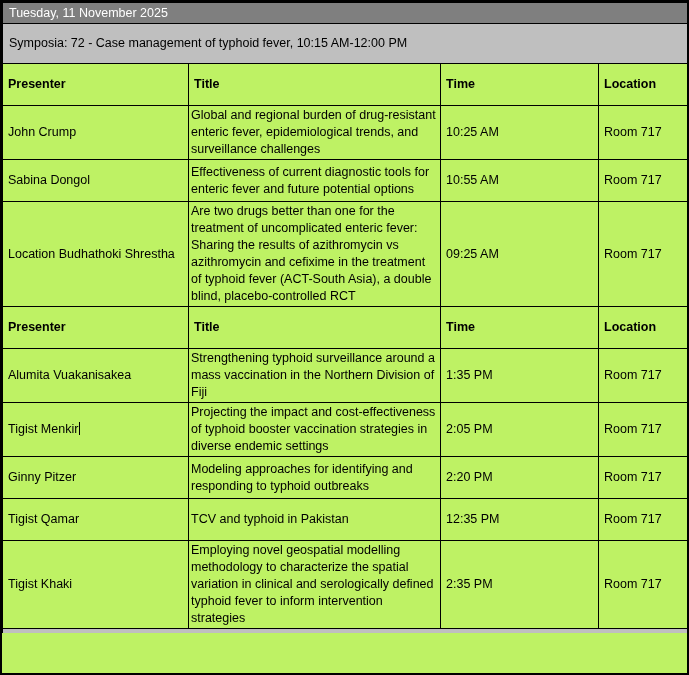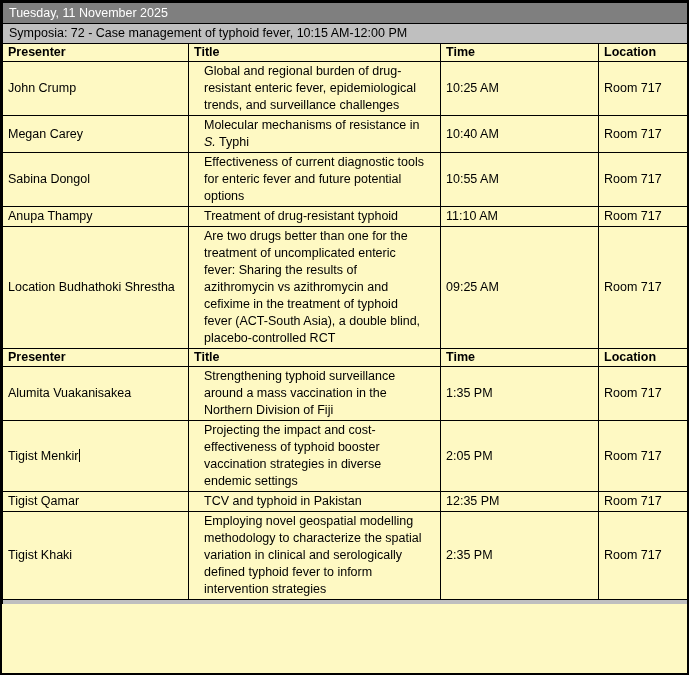--- a/index.html
+++ b/index.html
@@ -7,58 +7,58 @@
     padding: 0;
     background: #ffffff;
     font-family: "Liberation Sans", sans-serif;
   }
   .frame {
     width: 689px;
     height: 675px;
     box-sizing: border-box;
     border: 2px solid var(--border, #000);
     overflow: hidden;
-    background: #fef9c3;
+    background: #bef264;
   }
   table.schedule {
     border-collapse: collapse;
     table-layout: fixed;
     width: 685px;
   }
   col.c-presenter { width: 186px; }
   col.c-title     { width: 252px; }
   col.c-time      { width: 158px; }
   col.c-location  { width: 89px;  }
 
   td, th {
     border: 1px solid var(--border, #000);
     font-size: 12.5px;
     line-height: 17px;
-    padding: 0 5px;
+    padding: 12px 5px;
     vertical-align: middle;
     color: #000;
     word-wrap: break-word;
   }
   tr.date-bar td {
     background: var(--date-bar-bg, #7f7f7f);
     color: var(--date-bar-text, #fff);
     height: 18px;
     padding: 1px 6px;
   }
   tr.session-bar td {
     background: var(--session-bar-bg, #bfbfbf);
-    padding: 1px 6px;
+    padding: 11px 6px;
   }
   tr.col-head th {
     text-align: left;
     font-weight: bold;
     height: 17px;
   }
   tr.data-row td { height: 17px; }
-  tr.data-row td.title-cell { padding: 1px 15px; }
+  tr.data-row td.title-cell { padding: 1px 2px; }
   em.sp { font-style: italic; }
   .caret {
     display: inline-block;
     width: 1px;
     height: 13px;
     background: #000;
     vertical-align: -2px;
     margin-left: 1px;
   }
   tr.partial-bar td {
@@ -94,35 +94,23 @@
           <th>Time</th>
           <th>Location</th>
         </tr>
         <tr class="data-row">
           <td class="presenter-cell"><span>John Crump</span></td>
           <td class="title-cell"><span>Global and regional burden of drug-resistant enteric fever, epidemiological trends, and surveillance challenges</span></td>
           <td class="time-cell"><span>10:25 AM</span></td>
           <td class="location-cell"><span>Room 717</span></td>
         </tr>
         <tr class="data-row">
-          <td class="presenter-cell"><span>Megan Carey</span></td>
-          <td class="title-cell"><span>Molecular mechanisms of resistance in </span><em class="sp">S.</em><span> Typhi</span></td>
-          <td class="time-cell"><span>10:40 AM</span></td>
-          <td class="location-cell"><span>Room 717</span></td>
-        </tr>
-        <tr class="data-row">
           <td class="presenter-cell"><span>Sabina Dongol</span></td>
           <td class="title-cell"><span>Effectiveness of current diagnostic tools for enteric fever and future potential options</span></td>
           <td class="time-cell"><span>10:55 AM</span></td>
-          <td class="location-cell"><span>Room 717</span></td>
-        </tr>
-        <tr class="data-row">
-          <td class="presenter-cell"><span>Anupa Thampy</span></td>
-          <td class="title-cell"><span>Treatment of drug-resistant typhoid</span></td>
-          <td class="time-cell"><span>11:10 AM</span></td>
           <td class="location-cell"><span>Room 717</span></td>
         </tr>
         <tr class="data-row">
           <td class="presenter-cell"><span>Location Budhathoki Shrestha</span></td>
           <td class="title-cell"><span>Are two drugs better than one for the treatment of uncomplicated enteric fever: Sharing the results of azithromycin vs azithromycin and cefixime in the treatment of typhoid fever (ACT-South Asia), a double blind, placebo-controlled RCT</span></td>
           <td class="time-cell"><span>09:25 AM</span></td>
           <td class="location-cell"><span>Room 717</span></td>
         </tr>
         <tr class="col-head">
           <th>Presenter</th>
@@ -136,20 +124,26 @@
           <td class="time-cell"><span>1:35 PM</span></td>
           <td class="location-cell"><span>Room 717</span></td>
         </tr>
         <tr class="data-row">
           <td class="presenter-cell"><span>Tigist Menkir</span><span class="caret"></span></td>
           <td class="title-cell"><span>Projecting the impact and cost-effectiveness of typhoid booster vaccination strategies in diverse endemic settings</span></td>
           <td class="time-cell"><span>2:05 PM</span></td>
           <td class="location-cell"><span>Room 717</span></td>
         </tr>
         <tr class="data-row">
+          <td class="presenter-cell"><span>Ginny Pitzer</span></td>
+          <td class="title-cell"><span>Modeling approaches for identifying and responding to typhoid outbreaks</span></td>
+          <td class="time-cell"><span>2:20 PM</span></td>
+          <td class="location-cell"><span>Room 717</span></td>
+        </tr>
+        <tr class="data-row">
           <td class="presenter-cell"><span>Tigist Qamar</span></td>
           <td class="title-cell"><span>TCV and typhoid in Pakistan</span></td>
           <td class="time-cell"><span>12:35 PM</span></td>
           <td class="location-cell"><span>Room 717</span></td>
         </tr>
         <tr class="data-row">
           <td class="presenter-cell"><span>Tigist Khaki</span></td>
           <td class="title-cell"><span>Employing novel geospatial modelling methodology to characterize the spatial variation in clinical and serologically defined typhoid fever to inform intervention strategies</span></td>
           <td class="time-cell"><span>2:35 PM</span></td>
           <td class="location-cell"><span>Room 717</span></td>

